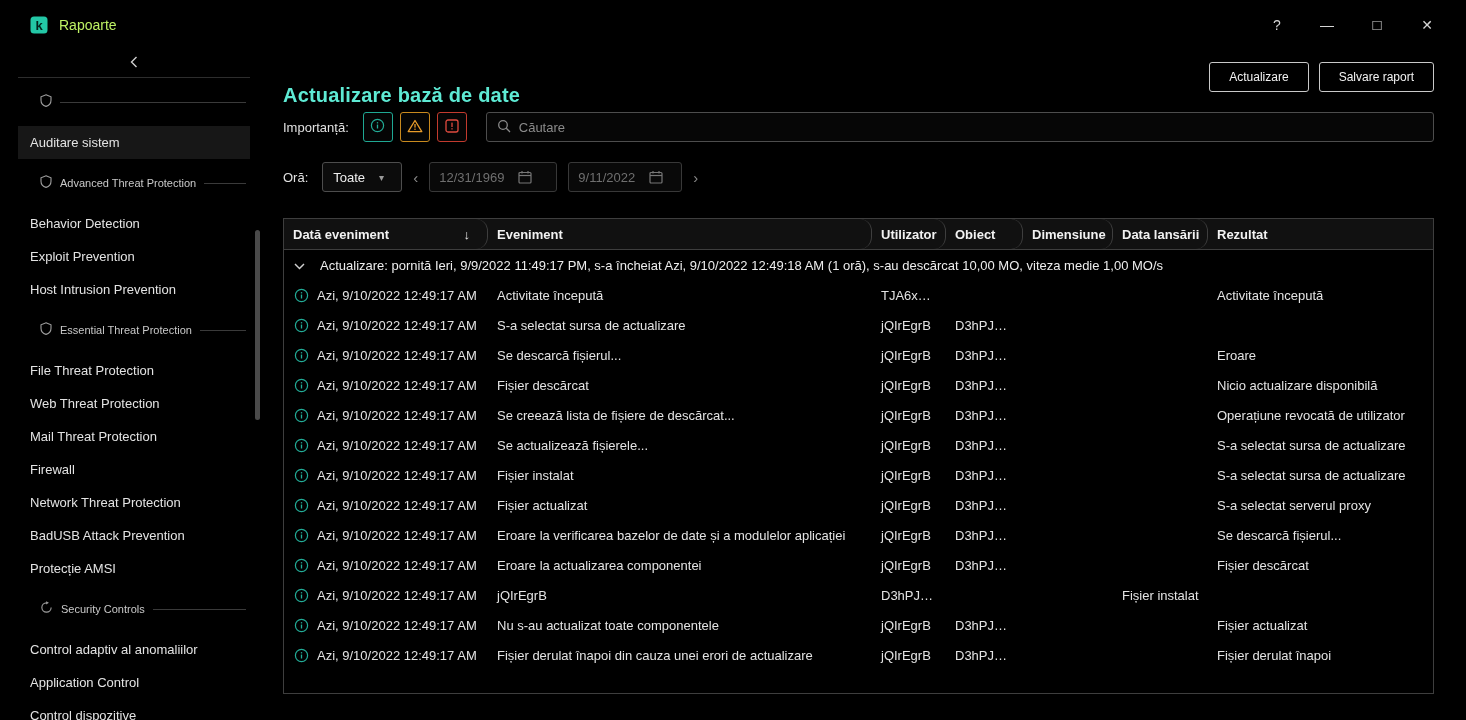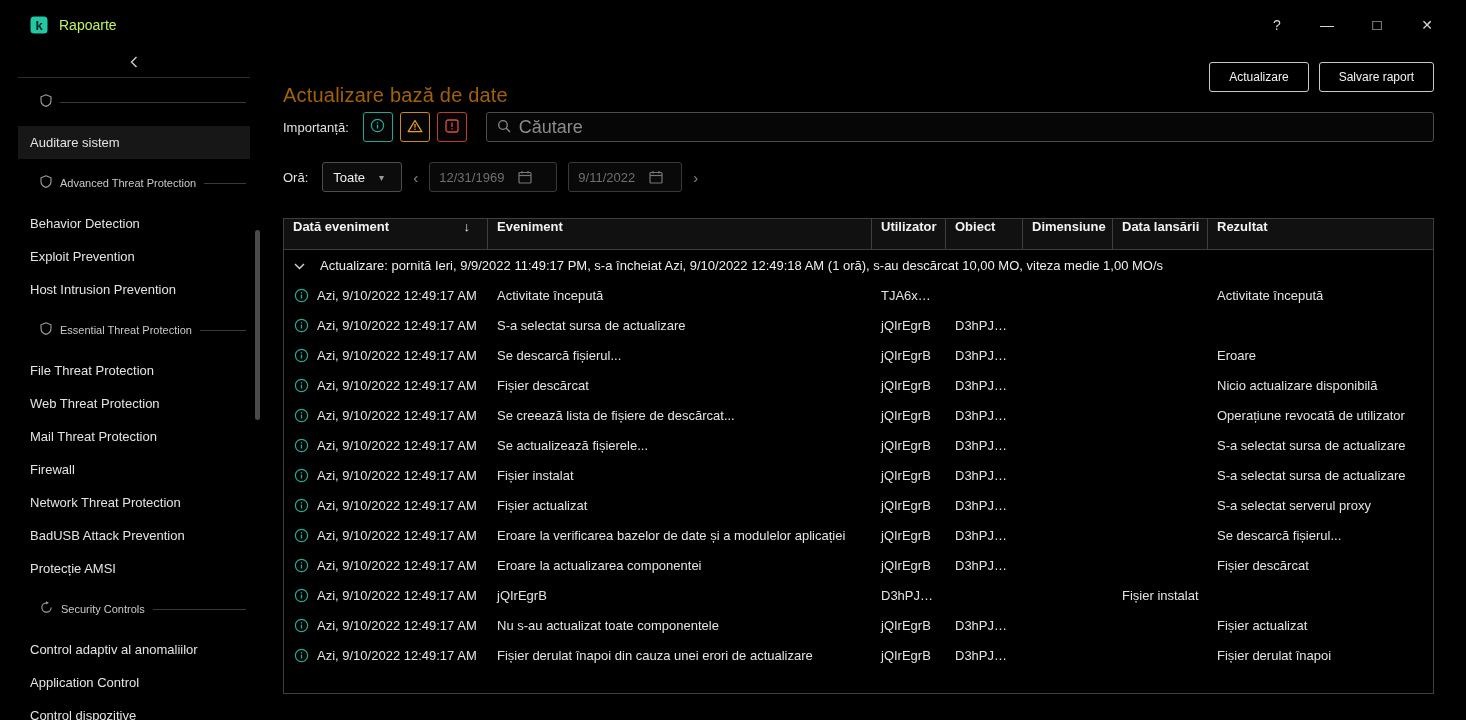--- a/index.html
+++ b/index.html
@@ -27,48 +27,48 @@
   .nav-section .line { flex:1; height:1px; background:#3a3a3a; }
   .nav-item { height:33px; display:flex; align-items:center; padding-left:12px; color:#e3e3e3; font-size:13px; cursor:pointer; white-space:nowrap; }
   .nav-item.selected { background:#171717; }
 
   .sidebar-scroll { width:5px; margin-left:5px; position:relative; flex:0 0 auto; }
   .sidebar-scroll .thumb { position:absolute; top:180px; height:190px; width:5px; background:#4a4a4a; border-radius:3px; }
 
   
   .main { flex:1; padding:12px 32px 0 23px; display:flex; flex-direction:column; overflow:hidden; }
   .page-head { display:flex; align-items:center; height:30px; flex:0 0 auto; }
-  h1 { font-size:20px; font-weight:400; color:#a16207; letter-spacing:0.2px;margin-top:37px; }
+  h1 { font-size:20px; font-weight:700; color:#5eead4; letter-spacing:0.2px;margin-top:37px; }
   .head-actions { margin-left:auto; display:flex; gap:10px; }
   .btn { height:30px; padding:0 19px; background:transparent; border:1px solid #c9c9c9; border-radius:3px; color:#f2f2f2; font-size:12px; font-family:inherit; cursor:pointer; }
 
   .filter-row { display:flex; align-items:center; margin-top:20px; flex:0 0 auto; }
   .filter-label { color:#e0e0e0; margin-right:14px; }
   .sev-btn { width:30px; height:30px; border-radius:3px; background:#050505; border:1px solid; display:inline-flex; align-items:center; justify-content:center; margin-right:7px; cursor:pointer; }
   .sev-info { border-color:#1fa893; }
   .sev-warn { border-color:#c98a1e; }
   .sev-crit { border-color:#c23a2e; }
 
   .search-box { flex:1; height:30px; margin-left:12px; border:1px solid #4d4d4d; border-radius:3px; display:flex; align-items:center; padding:0 10px; background:#060606; }
-  .search-box input { flex:1; background:transparent; border:none; outline:none; color:#ffffff; font-size:18px; margin-left:8px; font-family:inherit; }
+  .search-box input { flex:1; background:transparent; border:none; outline:none; color:#ffffff; font-size:13px; margin-left:8px; font-family:inherit; }
   .search-box input::placeholder { color:#8b8b8b; }
 
   .select { height:30px; min-width:80px; border:1px solid #4d4d4d; border-radius:3px; background:#0c0c0c; display:inline-flex; align-items:center; padding:0 10px; gap:14px; color:#efefef; cursor:pointer;text-align:right; }
   .select .caret { color:#9a9a9a; font-size:10px; }
   .date-nav { color:#8a8a8a; padding:0 11px; cursor:pointer; font-size:15px; user-select:none; }
   .date-field { height:30px; border:1px solid #383838; border-radius:3px; background:#090909; display:inline-flex; align-items:center; padding:0 9px; color:#6f6f6f; cursor:pointer; }
   .date-field .cal { margin-left:14px; display:inline-flex; }
   .date-from { width:128px; }
   .date-to { width:114px; margin-left:11px; }
 
   
   .table { margin-top:26px; margin-bottom:26px; border:1px solid #3e3e3e; flex:1; display:flex; flex-direction:column; overflow:hidden; }
   .grid-cols { display:grid; grid-template-columns:204px 384px 74px 77px 90px 95px 1fr; }
   .thead { height:31px; border-bottom:1px solid #3e3e3e; background:#111111; flex:0 0 auto; }
-  .th { display:flex; align-items:flex-start; padding:0 9px; font-weight:700; color:#f2f2f2; border-right:1px solid #3e3e3e; font-size:13px; white-space:nowrap; overflow:hidden; cursor:pointer; }
+  .th { display:flex; align-items:center; padding:0 9px; font-weight:700; color:#f2f2f2; border-right:1px solid #3e3e3e; font-size:13px; white-space:nowrap; overflow:hidden; cursor:pointer;border-radius:12px; }
   .th:last-child { border-right:none; }
   .th .sort { margin-left:auto; font-weight:400; color:#e8e8e8; padding-right:8px; }
 
   .group-row { height:30px; display:flex; align-items:center; padding-left:10px; gap:15px; color:#ededed; flex:0 0 auto; white-space:nowrap; overflow:hidden; cursor:pointer; }
   .trow { height:30px; align-items:center; color:#e3e3e3; cursor:default; }
   .td { padding:0 9px; overflow:hidden; white-space:nowrap; text-overflow:ellipsis; }
   .td-date { display:flex; align-items:center; gap:8px; padding-left:10px; }
   .td-date .row-ico { display:inline-flex; flex:0 0 auto; }
 </style>
 </head>

